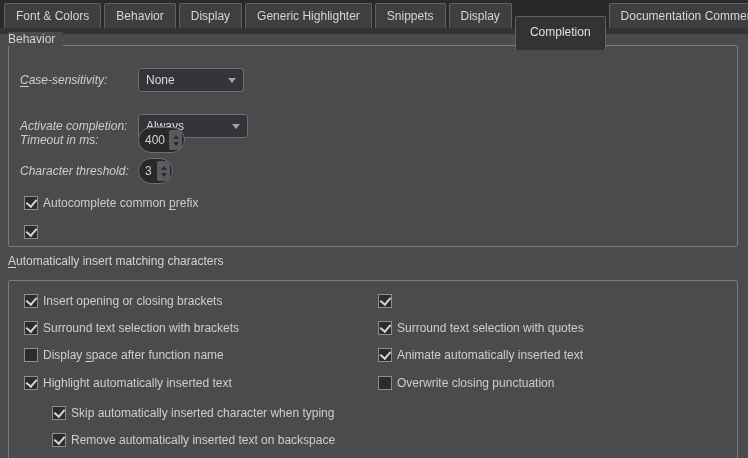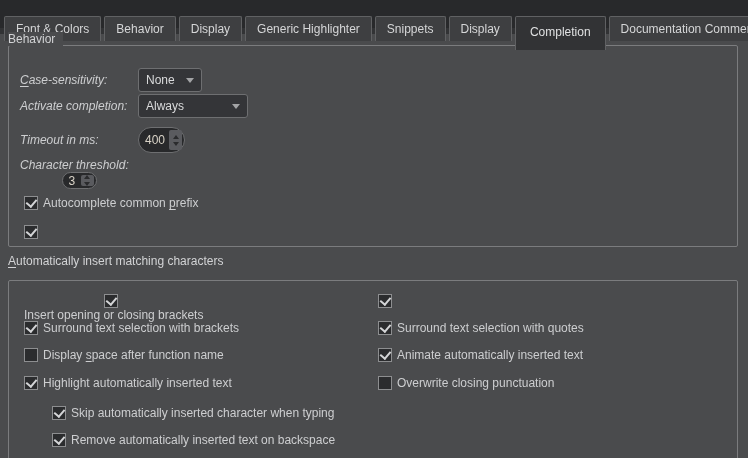--- a/index.html
+++ b/index.html
@@ -21,21 +21,21 @@
   .tabbar{
     position:absolute;left:0;top:0;width:748px;height:34px;
     background:var(--tabbar_bg);
     display:flex;align-items:flex-start;padding-left:4px;
   }
   .tabbar::after{
     content:"";position:absolute;left:0;right:0;bottom:0;height:6px;
     background:var(--tab_active_bg);
   }
   .tab{
-    margin-top:16px;height:25px;line-height:24px;padding:0 11px;margin-right:3px;
+    margin-top:3px;height:25px;line-height:24px;padding:0 11px;margin-right:3px;
     background:var(--tab_bg);border:1px solid var(--tab_border);border-bottom:none;
     border-radius:2px 2px 0 0;color:#d5d6d7;white-space:nowrap;position:relative;z-index:1;
     cursor:default;
   }
   .tab.active{
     margin-top:16px;height:34px;line-height:31px;padding:0 14px;
     background:var(--tab_active_bg);z-index:2;color:#dfe0e1;
   }
   
   .groupbox{
@@ -103,46 +103,46 @@
   <div class="tab">Display</div>
   <div class="tab active">Completion</div>
   <div class="tab">Documentation Comments</div>
 </div>
 
 <div class="group-title on-border" id="group1-title"><span>Behavior</span><span class="mn"></span><span></span></div>
 <div class="groupbox" id="group1">
 
   <div class="frow" style="top:22px;height:24px;">
     <span class="lbl"><span></span><span class="mn">C</span><span>ase-sensitivity:</span></span>
-    <div class="combo" style="width:64px;">
+    <div class="combo" style="width:106px;">
       <span>None</span>
       <span class="combo-arrow"></span>
     </div>
   </div>
 
-  <div class="frow" style="top:48px;height:24px;align-items:center;">
+  <div class="frow" style="top:68px;height:24px;align-items:center;">
     <span class="lbl"><span>Activate completion:</span><span class="mn"></span><span></span></span>
     <div class="combo" style="width:110px;">
       <span>Always</span>
       <span class="combo-arrow"></span>
     </div>
   </div>
 
   <div class="frow" style="top:81px;height:26px;">
     <span class="lbl"><span>Timeout in ms:</span><span class="mn"></span><span></span></span>
     <div class="spin" style="width:47px;">
       <span class="spin-value">400</span>
       <span class="spin-btns">
         <span class="arr-up"></span>
         <span class="arr-down"></span>
       </span>
     </div>
   </div>
 
-  <div class="frow" style="top:112px;height:26px;flex-direction:column;">
+  <div class="frow" style="top:112px;height:26px;">
     <span class="lbl"><span>Character threshold:</span><span class="mn"></span><span></span></span>
     <div class="spin" style="width:35px;">
       <span class="spin-value">3</span>
       <span class="spin-btns">
         <span class="arr-up"></span>
         <span class="arr-down"></span>
       </span>
     </div>
   </div>
 
@@ -151,21 +151,21 @@
     <span class="cbl"><span>Autocomplete common </span><span class="mn">p</span><span>refix</span></span>
   </div>
   <div class="cbrow" style="left:15px;top:179px;">
     <span class="cb checked"></span>
   </div>
 </div>
 
 <div class="group-title" id="group2-title"><span></span><span class="mn">A</span><span>utomatically insert matching characters</span></div>
 <div class="groupbox" id="group2">
 
-  <div class="cbrow" style="left:15px;top:13px;flex-direction:column;">
+  <div class="cbrow" style="left:15px;top:13px;">
     <span class="cb checked"></span>
     <span class="cbl"><span>Insert opening or closing brackets</span><span class="mn"></span><span></span></span>
   </div>
   <div class="cbrow" style="left:15px;top:40px;">
     <span class="cb checked"></span>
     <span class="cbl"><span>Surround text selection with brackets</span><span class="mn"></span><span></span></span>
   </div>
   <div class="cbrow" style="left:15px;top:67px;">
     <span class="cb"></span>
     <span class="cbl"><span>Display </span><span class="mn">s</span><span>pace after function name</span></span>

